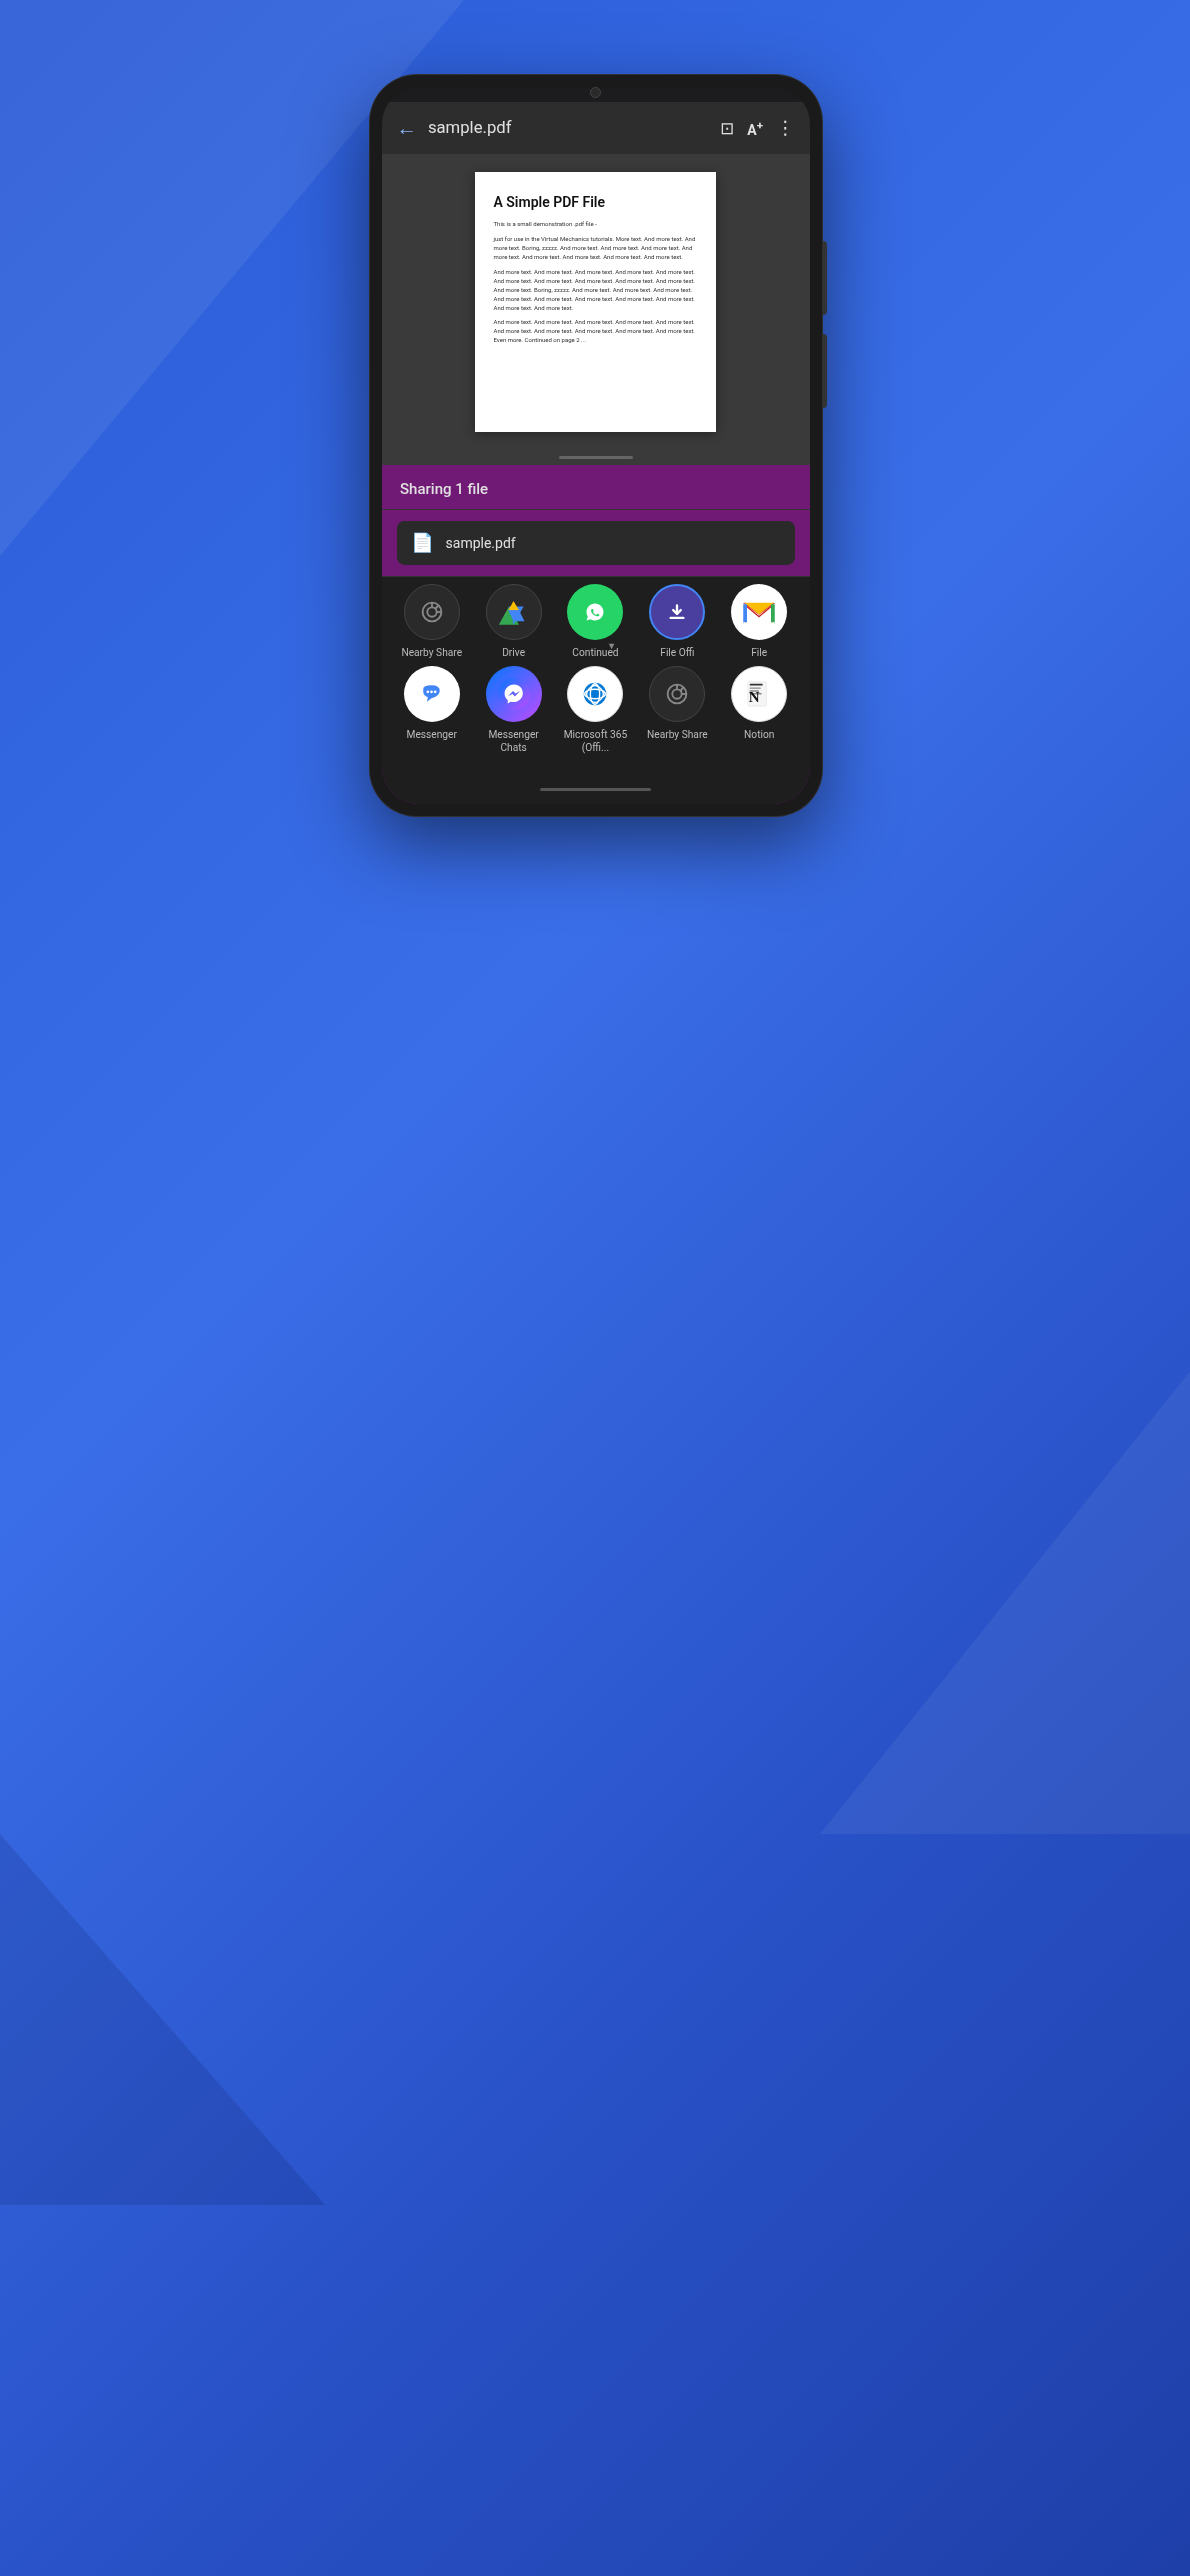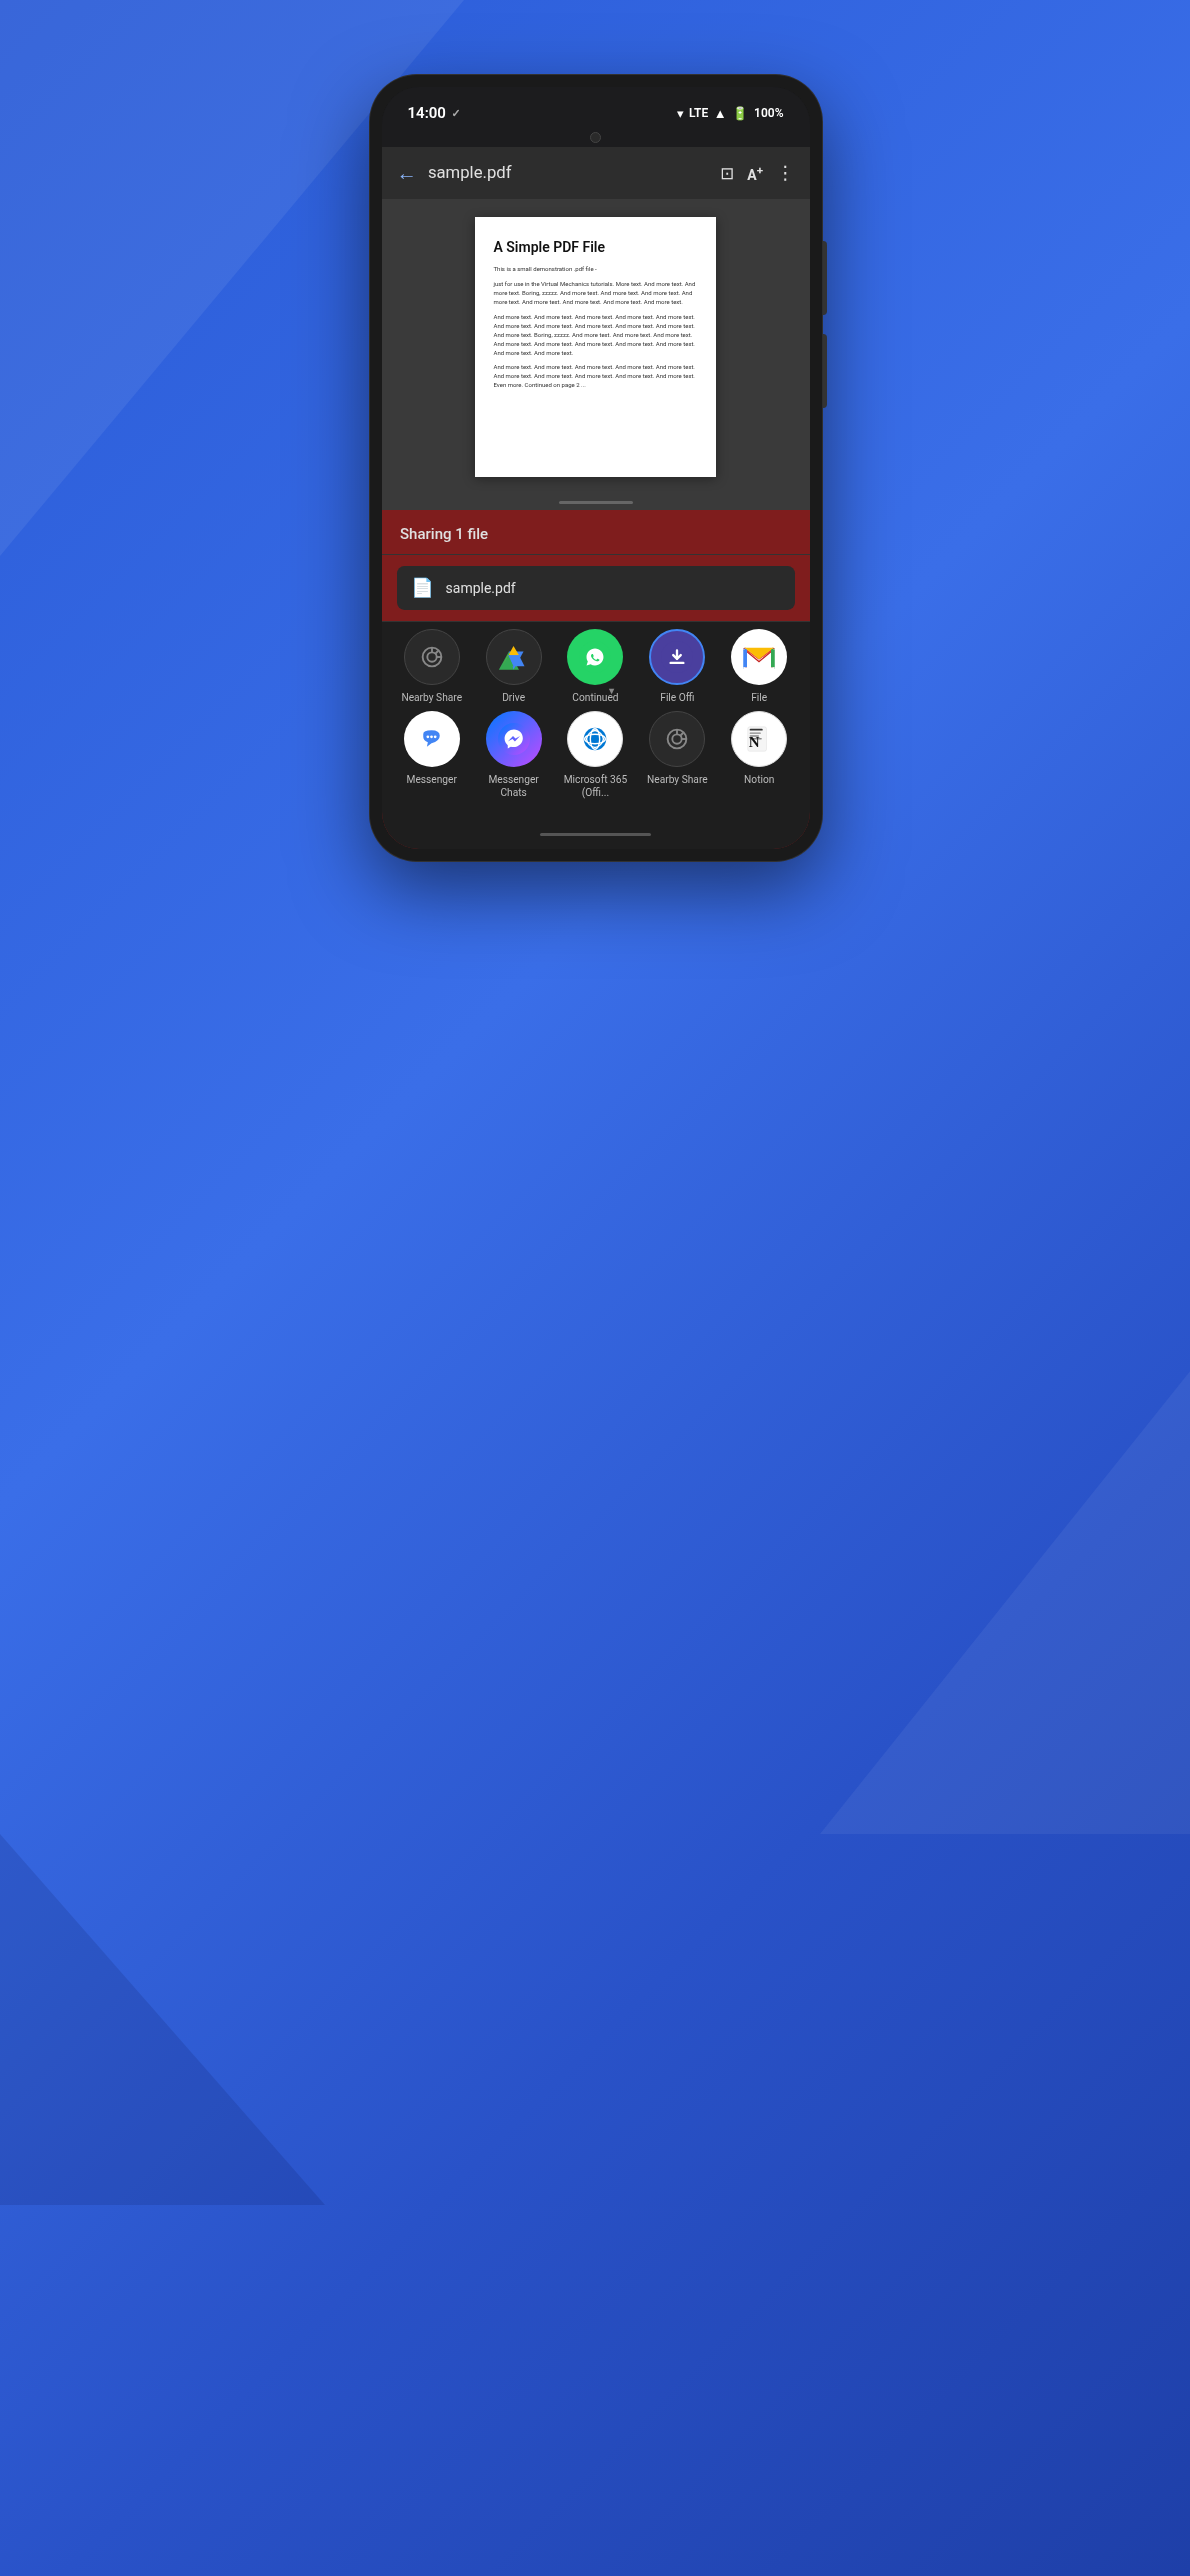--- a/index.html
+++ b/index.html
@@ -181,21 +181,21 @@
     }
     .scroll-bar {
       width: 74px;
       height: 2.8px;
       background: #666;
       border-radius: 1.9px;
     }
 
     
     .share-sheet {
-      background: #7f1d1d;
+      background: #701a75;
       padding: 0;
     }
 
     .share-header {
       padding: 15px 18.5px 11px;
       border-bottom: 0.9px solid #333;
     }
     .share-title {
       color: #e0e0e0;
       font-size: 15px;
@@ -297,33 +297,20 @@
 
 <div class="bg-triangle-1"></div>
 <div class="bg-triangle-2"></div>
 <div class="bg-triangle-3"></div>
 
 <div class="page-container">
 
   <div class="phone-shell">
     <div class="phone-inner">
 
-      <div class="status-bar">
-        <div class="status-time">
-          <span>14:00</span>
-          <span style="font-size:11px;color:#aaa;">✓</span>
-        </div>
-        <div class="status-icons">
-          <span>▾</span>
-          <span style="font-size:12px;font-weight:600;">LTE</span>
-          <span>▲</span>
-          <span>🔋</span>
-          <span style="font-size:12px;font-weight:600;">100%</span>
-        </div>
-      </div>
 
       <div style="background:#1c1c1e;display:flex;justify-content:center;padding-bottom:3.7px;">
         <div style="width:11px;height:11px;border-radius:50%;background:#2a2a2a;border:0.9px solid #444;"></div>
       </div>
 
       <div class="top-bar">
         <span class="top-bar-back">←</span>
         <span class="top-bar-title">sample.pdf</span>
         <div class="top-bar-icons">
           <span class="top-bar-icon" style="font-size:16.7px;">⊡</span>

